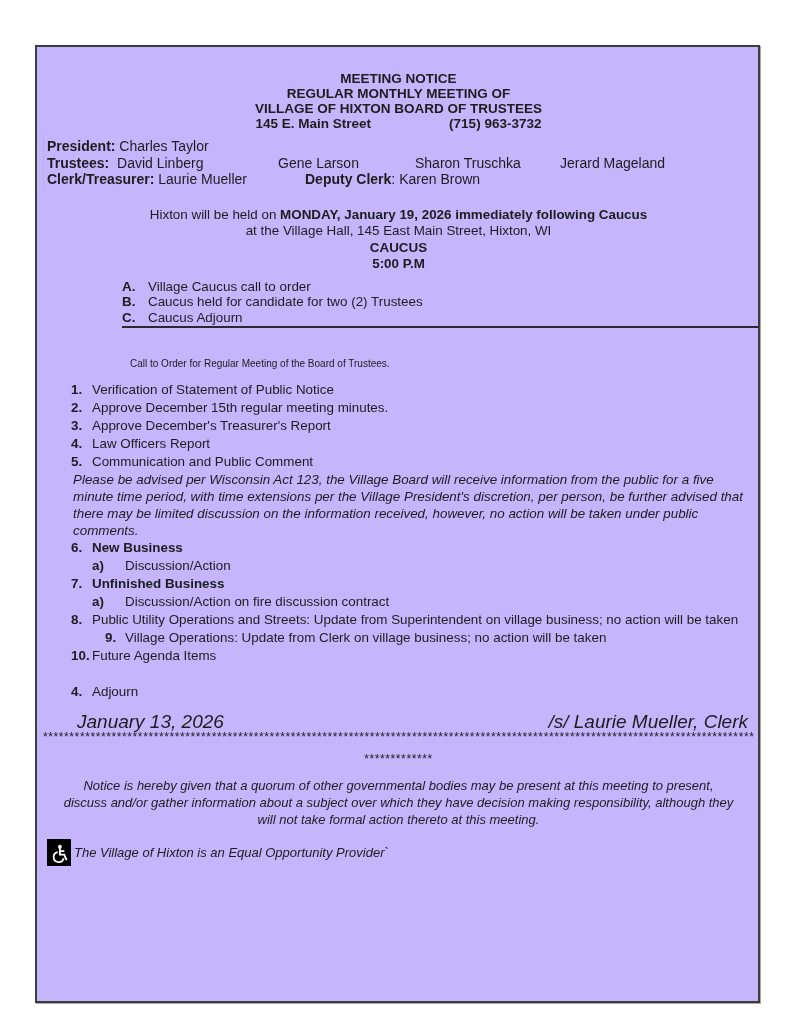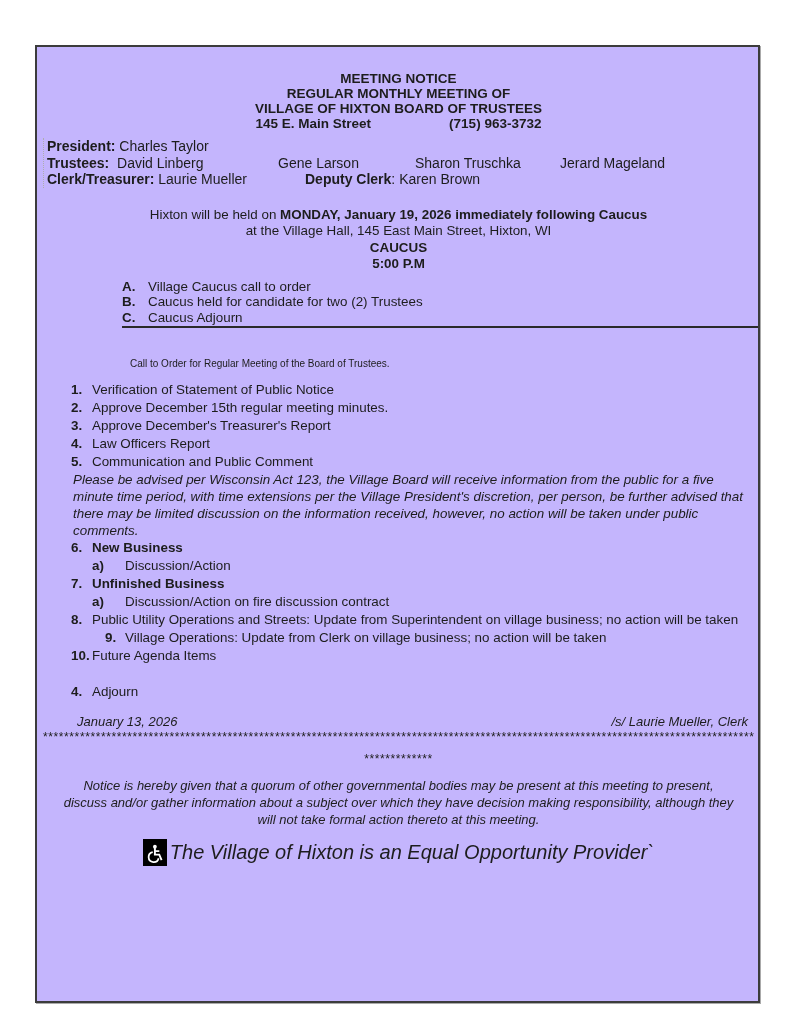--- a/index.html
+++ b/index.html
@@ -42,30 +42,30 @@
   .ag-item{display:flex;}
   .ag-item .num{flex:0 0 21px;margin-left:24px;font-weight:bold;}
   .ag-item .txt{flex:1;padding-right:4px;}
   .ag-item.bold .txt{font-weight:bold;}
   .ag-sub{display:flex;}
   .ag-sub .lbl{flex:0 0 33px;margin-left:45px;font-weight:bold;}
   .ag-item.indent9 .num{margin-left:58px;flex:0 0 20px;}
   .ag-note{margin-left:26px;font-style:italic;line-height:17px;padding-right:2px;}
   .gap-before{margin-top:18px;}
   
-  .sig-row{display:flex;justify-content:space-between;margin-top:13px;font-style:italic;font-size:13px;line-height:16px;}
+  .sig-row{display:flex;justify-content:space-between;margin-top:13px;font-style:italic;font-size:19px;line-height:16px;}
   .sig-row .date{margin-left:30px;}
   .sig-row .signed{margin-right:2px;}
   
   .sep-long{white-space:nowrap;overflow:hidden;font-size:12px;letter-spacing:0.6px;line-height:13px;margin:1px -4px 0 -4px;}
   .sep-short{text-align:center;font-size:12px;letter-spacing:0.6px;line-height:13px;margin-top:9px;}
   
   .footer{margin-top:11px;font-style:italic;font-size:13px;line-height:17px;text-align:center;}
   .footer p{margin:0 14px;}
-  .eop-row{display:flex;justify-content:center;align-items:center;margin-top:11px;font-style:italic;font-size:20px;}
+  .eop-row{display:flex;justify-content:flex-start;align-items:center;margin-top:11px;font-style:italic;font-size:13px;}
   .wheel-box{display:inline-flex;align-items:center;justify-content:center;
     width:24px;height:27px;background:#000;margin-right:3px;}
 </style>
 </head>
 <body>
 
 <div class="sheet">
 
   <div class="title-block">
     <div>MEETING NOTICE</div>

